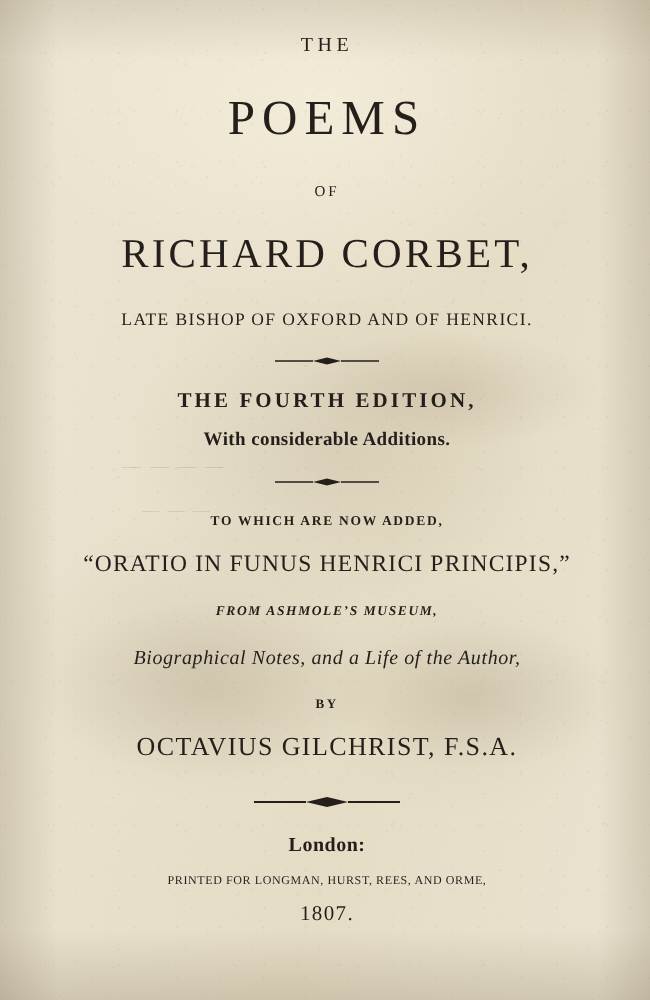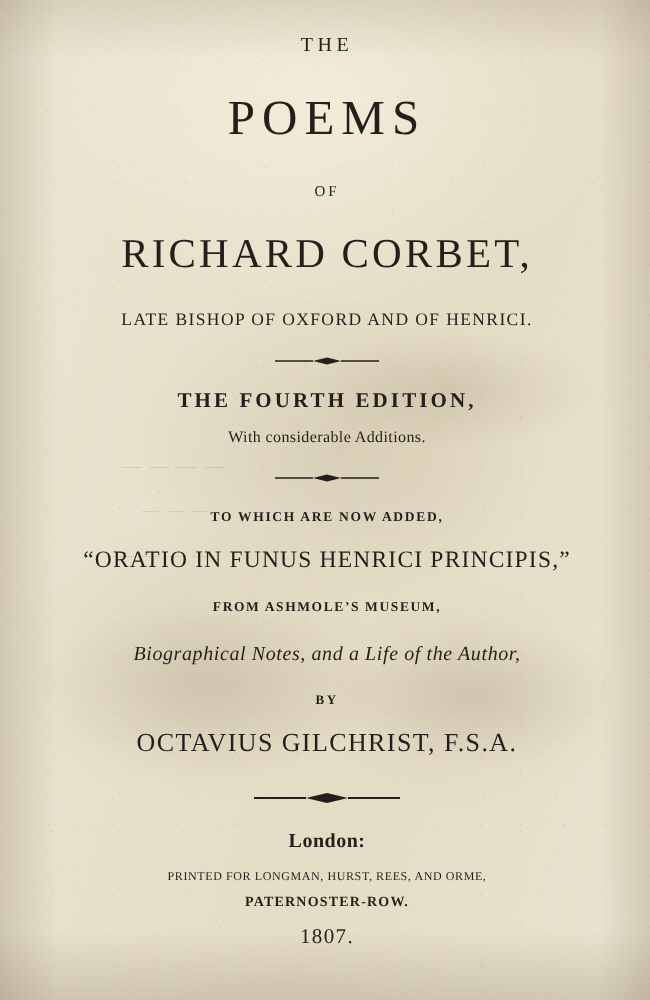--- a/index.html
+++ b/index.html
@@ -121,24 +121,24 @@
   .rule svg { display: block; }
 
   .edition {
     font-size: 21px;
     letter-spacing: 3.1px;
     margin-top: 22px;
     font-weight: 700;
   }
 
   .additions {
-    font-size: 16px;
+    font-size: 19px;
     letter-spacing: 0.4px;
     margin-top: 16px;
-    font-weight: 400;
+    font-weight: 700;
   }
 
   .nowadded {
     font-size: 13.5px;
     letter-spacing: 1.7px;
     margin-top: 26px;
     font-weight: 700;
   }
 
   .oratio {
@@ -146,20 +146,21 @@
     letter-spacing: 1.2px;
     margin-top: 22px;
     font-weight: 400;
   }
 
   .ashmole {
     font-size: 13.5px;
     letter-spacing: 1.6px;
     margin-top: 25px;
     font-weight: 700;
+    font-style: italic;
   }
 
   .bionotes {
     font-size: 20px;
     font-style: italic;
     letter-spacing: 0.6px;
     margin-top: 28px;
   }
 
   .by {
@@ -293,18 +294,17 @@
       <svg width="150" height="12" viewBox="0 0 150 12">
         <path d="M2 6 L54 6 M96 6 L148 6" stroke="#241f1a" stroke-width="1.8" fill="none"></path>
         <path d="M54 6 L75 1 L96 6 L75 11 Z" fill="#241f1a"></path>
       </svg>
     </div>
 
     <div class="line city">London:</div>
 
     <div class="line printed">PRINTED FOR LONGMAN, HURST, REES, AND ORME,</div>
 
-    <div class="line paternoster">PATERNOSTER-ROW.</div>
 
     <div class="line year">1807.</div>
 
   </div>
 </div>
 
 </body></html>

